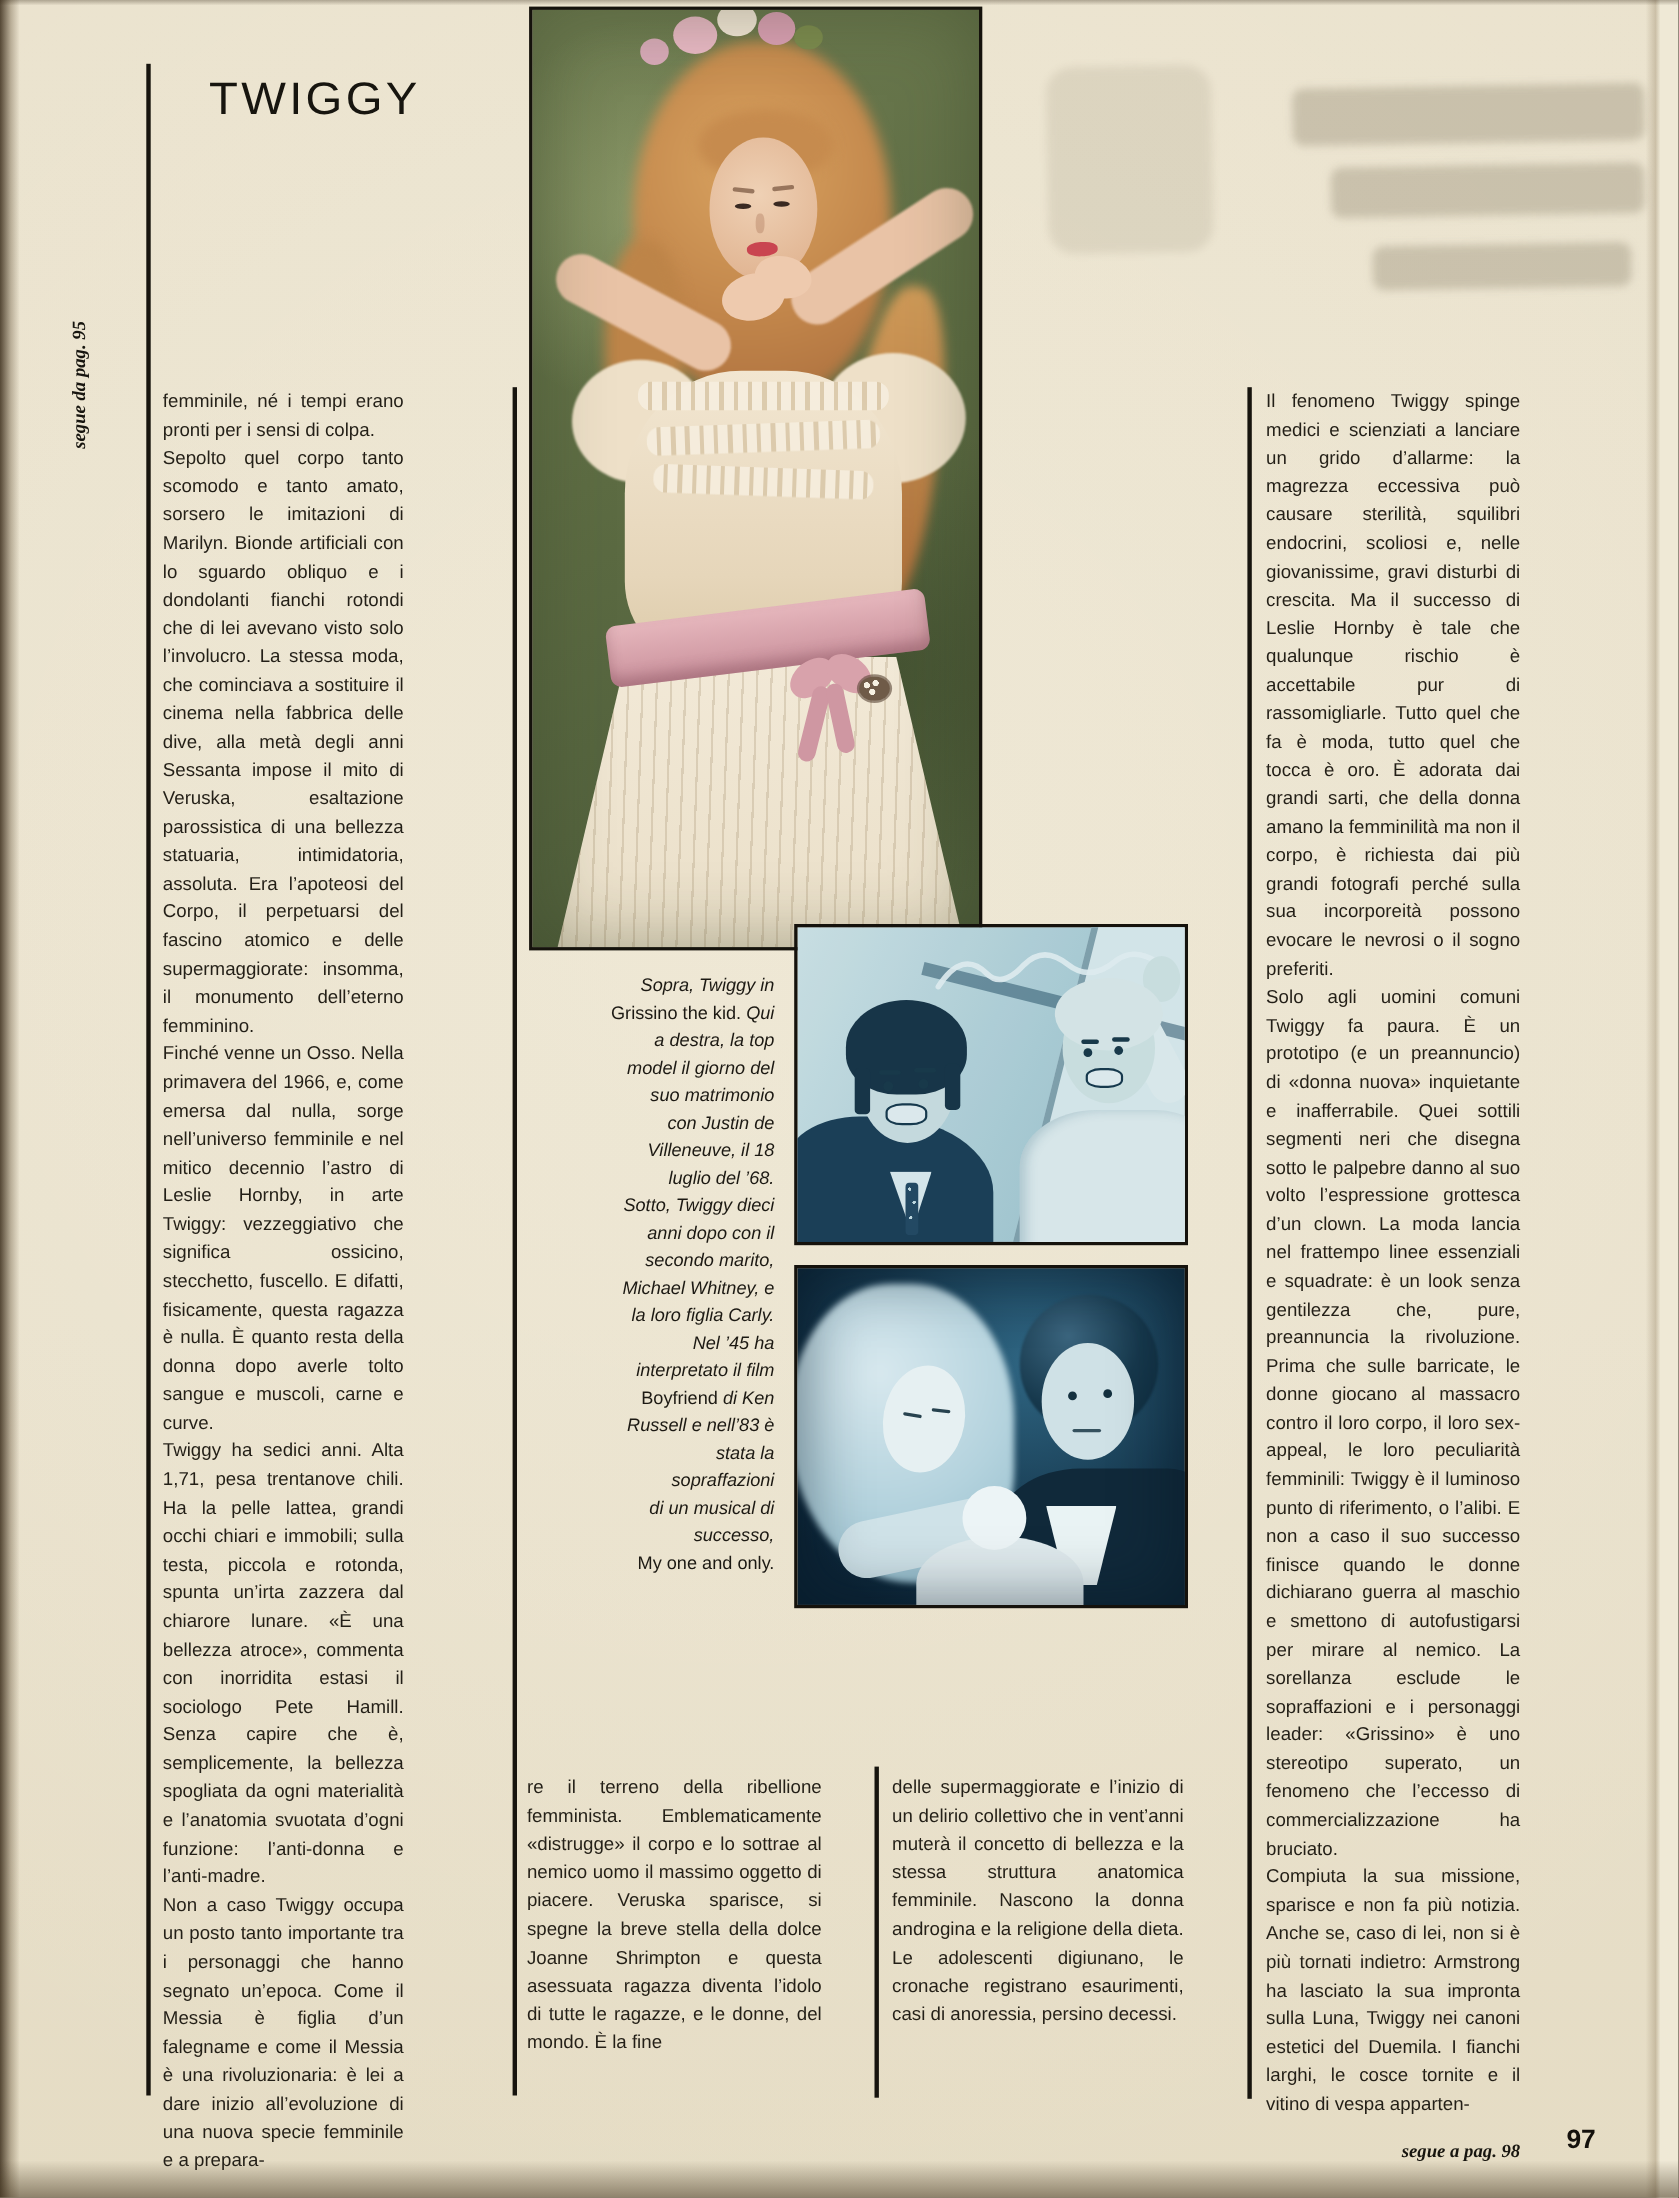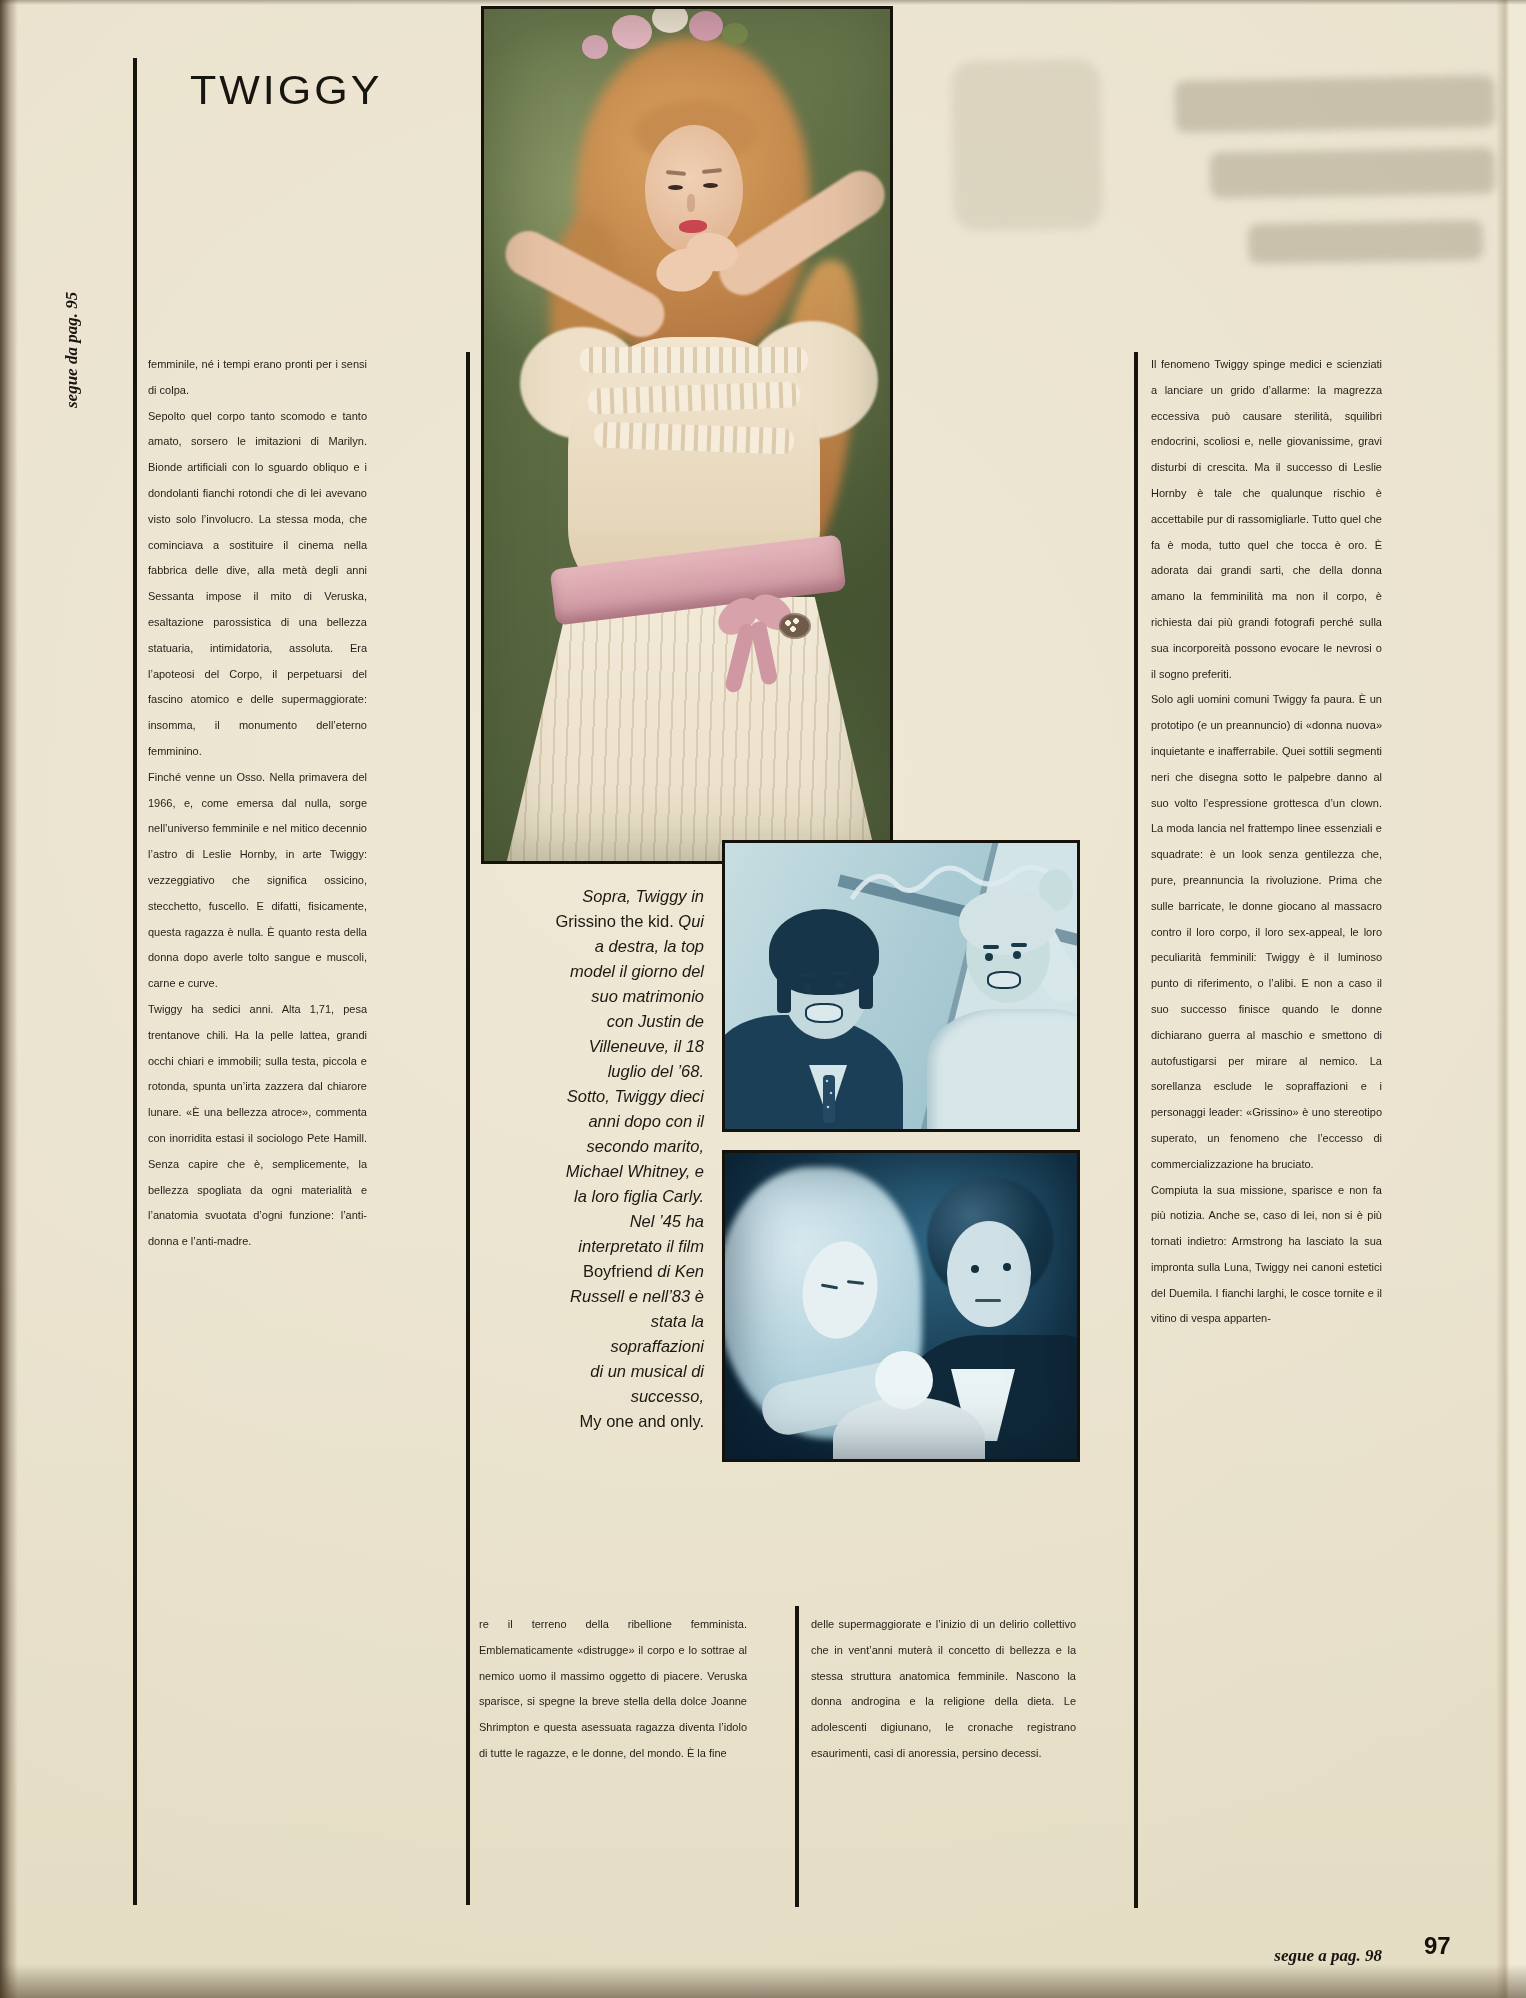--- a/index.html
+++ b/index.html
@@ -28,21 +28,21 @@
   .ghost.g4{left:952px;top:60px;width:150px;height:170px;opacity:.45;border-radius:24px;}
 
   
   .header-rule{position:absolute;left:133px;top:58px;width:4px;height:1847px;background:#17140e;}
   .title{position:absolute;left:190px;top:66px;font-size:43px;letter-spacing:3px;font-weight:400;color:#17150f;transform:scaleY(.96);}
   .continued-from{position:absolute;left:62px;top:268px;width:140px;
     font-family:"Liberation Serif",serif;font-style:italic;font-weight:700;font-size:17px;color:#17150f;
     transform:rotate(-90deg) translateX(-100%);transform-origin:left top;white-space:nowrap;}
 
   
-  .col{position:absolute;text-align:justify;font-size:11px;line-height:25.8px;color:#231f17;}
+  .col{position:absolute;text-align:justify;font-size:17px;line-height:25.8px;color:#231f17;}
   .col p{margin:0;}
   .col-left{left:148px;top:352px;width:219px;}
   .col-right{left:1151px;top:352px;width:231px;}
   .col-bottom-left{left:479px;top:1612px;width:268px;}
   .col-bottom-right{left:811px;top:1612px;width:265px;}
 
   .rule{position:absolute;background:#17140e;}
   .rule-b{left:466px;top:352px;width:4px;height:1553px;}
   .rule-c{left:795px;top:1606px;width:4px;height:301px;}
   .rule-d{left:1134px;top:352px;width:4px;height:1556px;}
@@ -166,20 +166,21 @@
 
   <div class="rule rule-b"></div>
   <div class="rule rule-c"></div>
   <div class="rule rule-d"></div>
 
   <div class="col col-left">
       <p>femminile, né i tempi erano pronti per i sensi di colpa.</p>
       <p>Sepolto quel corpo tanto scomodo e tanto amato, sorsero le imitazioni di Marilyn. Bionde artificiali con lo sguardo obliquo e i dondolanti fianchi rotondi che di lei avevano visto solo l’involucro. La stessa moda, che cominciava a sostituire il cinema nella fabbrica delle dive, alla metà degli anni Sessanta impose il mito di Veruska, esaltazione parossistica di una bellezza statuaria, intimidatoria, assoluta. Era l’apoteosi del Corpo, il perpetuarsi del fascino atomico e delle supermaggiorate: insomma, il monumento dell’eterno femminino.</p>
       <p>Finché venne un Osso. Nella primavera del 1966, e, come emersa dal nulla, sorge nell’universo femminile e nel mitico decennio l’astro di Leslie Hornby, in arte Twiggy: vezzeggiativo che significa ossicino, stecchetto, fuscello. E difatti, fisicamente, questa ragazza è nulla. È quanto resta della donna dopo averle tolto sangue e muscoli, carne e curve.</p>
       <p>Twiggy ha sedici anni. Alta 1,71, pesa trentanove chili. Ha la pelle lattea, grandi occhi chiari e immobili; sulla testa, piccola e rotonda, spunta un’irta zazzera dal chiarore lunare. «È una bellezza atroce», commenta con inorridita estasi il sociologo Pete Hamill. Senza capire che è, semplicemente, la bellezza spogliata da ogni materialità e l’anatomia svuotata d’ogni funzione: l’anti-donna e l’anti-madre.</p>
+      <p>Non a caso Twiggy occupa un posto tanto importante tra i personaggi che hanno segnato un’epoca. Come il Messia è figlia d’un falegname e come il Messia è una rivoluzionaria: è lei a dare inizio all’evoluzione di una nuova specie femminile e a prepara-</p>
     </div>
   <div class="col col-bottom-left">
       <p>re il terreno della ribellione femminista. Emblematicamente «distrugge» il corpo e lo sottrae al nemico uomo il massimo oggetto di piacere. Veruska sparisce, si spegne la breve stella della dolce Joanne Shrimpton e questa asessuata ragazza diventa l’idolo di tutte le ragazze, e le donne, del mondo. È la fine</p>
     </div>
   <div class="col col-bottom-right">
       <p>delle supermaggiorate e l’inizio di un delirio collettivo che in vent’anni muterà il concetto di bellezza e la stessa struttura anatomica femminile. Nascono la donna androgina e la religione della dieta. Le adolescenti digiunano, le cronache registrano esaurimenti, casi di anoressia, persino decessi.</p>
     </div>
   <div class="col col-right">
       <p>Il fenomeno Twiggy spinge medici e scienziati a lanciare un grido d’allarme: la magrezza eccessiva può causare sterilità, squilibri endocrini, scoliosi e, nelle giovanissime, gravi disturbi di crescita. Ma il successo di Leslie Hornby è tale che qualunque rischio è accettabile pur di rassomigliarle. Tutto quel che fa è moda, tutto quel che tocca è oro. È adorata dai grandi sarti, che della donna amano la femminilità ma non il corpo, è richiesta dai più grandi fotografi perché sulla sua incorporeità possono evocare le nevrosi o il sogno preferiti.</p>
       <p>Solo agli uomini comuni Twiggy fa paura. È un prototipo (e un preannuncio) di «donna nuova» inquietante e inafferrabile. Quei sottili segmenti neri che disegna sotto le palpebre danno al suo volto l’espressione grottesca d’un clown. La moda lancia nel frattempo linee essenziali e squadrate: è un look senza gentilezza che, pure, preannuncia la rivoluzione. Prima che sulle barricate, le donne giocano al massacro contro il loro corpo, il loro sex-appeal, le loro peculiarità femminili: Twiggy è il luminoso punto di riferimento, o l’alibi. E non a caso il suo successo finisce quando le donne dichiarano guerra al maschio e smettono di autofustigarsi per mirare al nemico. La sorellanza esclude le sopraffazioni e i personaggi leader: «Grissino» è uno stereotipo superato, un fenomeno che l’eccesso di commercializzazione ha bruciato.</p>

